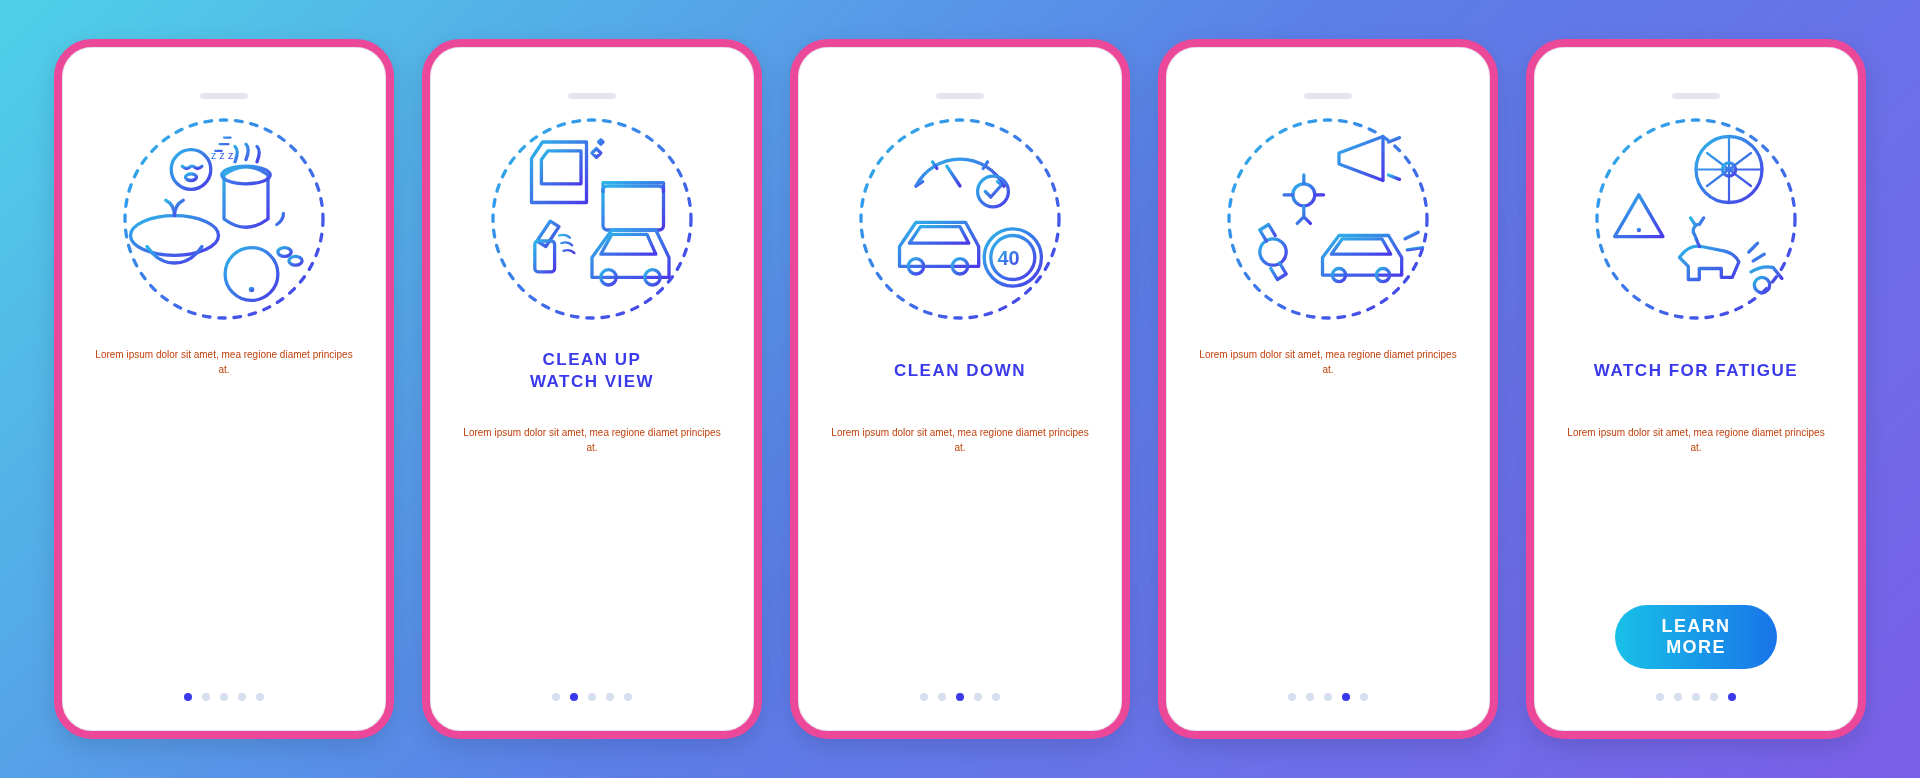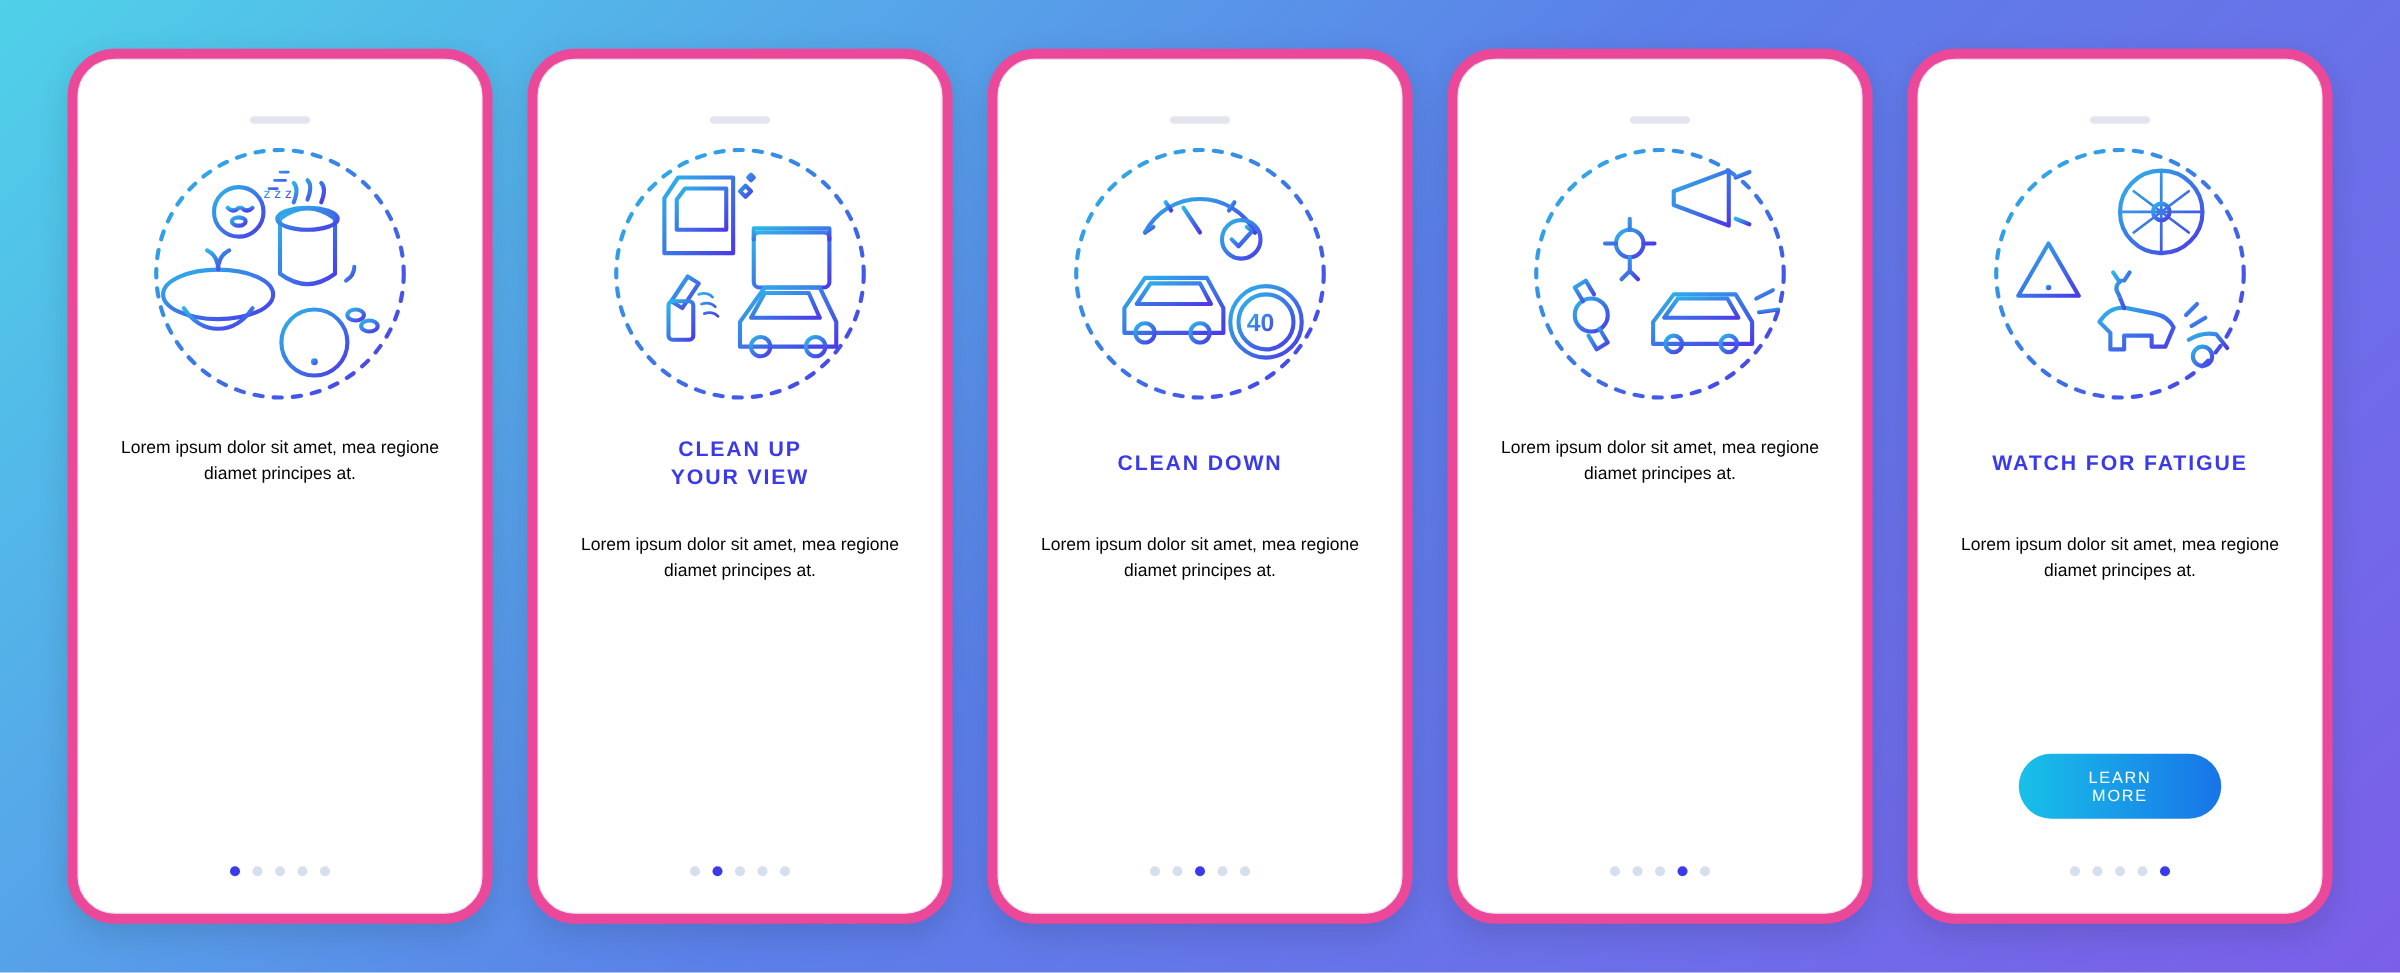--- a/index.html
+++ b/index.html
@@ -50,52 +50,52 @@
     text-align: center;
     line-height: 1.3;
     min-height: 48px;
     display: flex;
     align-items: center;
     justify-content: center;
     white-space: pre-line;
     margin-bottom: 30px;
   }
   .desc {
-    font-size: 14px;
-    color: #000000;
+    font-size: 10px;
+    color: #c2410c;
     text-align: center;
     line-height: 1.5;
     max-width: 260px;
   }
   .dots {
     position: absolute;
     bottom: 30px;
     left: 0; right: 0;
     display: flex;
     justify-content: center;
     gap: 10px;
   }
   .dot {
     width: 8px; height: 8px;
     border-radius: 50%;
     background: #D6DFEE;
   }
   .dot.active { background: #3B3AEA; }
   .learn-more {
     position: absolute;
-    bottom: 76px;
+    bottom: 62px;
     left: 50%;
     transform: translateX(-50%);
     padding: 11px 32px;
     border-radius: 999px;
     border: none;
     background: linear-gradient(90deg, #18C1E8, #1874E8);
     color: #fff;
-    font-size: 13px;
-    font-weight: 400;
+    font-size: 18px;
+    font-weight: 700;
     letter-spacing: 1.4px;
     cursor: pointer;
   }
 </style>
 </head>
 <body>
 
 <div class="phone">
   <div class="notch"></div>
   <div class="icon-wrap">
@@ -164,21 +164,21 @@
         <path d="M108 132 l10 -18 l32 0 l8 18 z"></path>
         <circle cx="115" cy="153" r="7"></circle>
           <circle cx="155" cy="153" r="7"></circle>
         <path d="M50 120 l12 -18 l8 5 l-12 18 z"></path>
         <rect x="48" y="120" width="18" height="28" rx="3"></rect>
         <path d="M70 115 q6 -2 10 2 M72 122 q6 -2 10 2 M74 129 q6 -2 10 2" stroke-width="2"></path>
       </g>
     </svg>
   </div>
   <div class="title">CLEAN UP
-YOUR VIEW</div>
+WATCH VIEW</div>
   <div class="desc">Lorem ipsum dolor sit amet, mea regione diamet principes at.</div>
   <div class="dots">
     <span class="dot"></span>
     <span class="dot active"></span>
     <span class="dot"></span>
     <span class="dot"></span>
     <span class="dot"></span>
   </div>
 </div>
 

